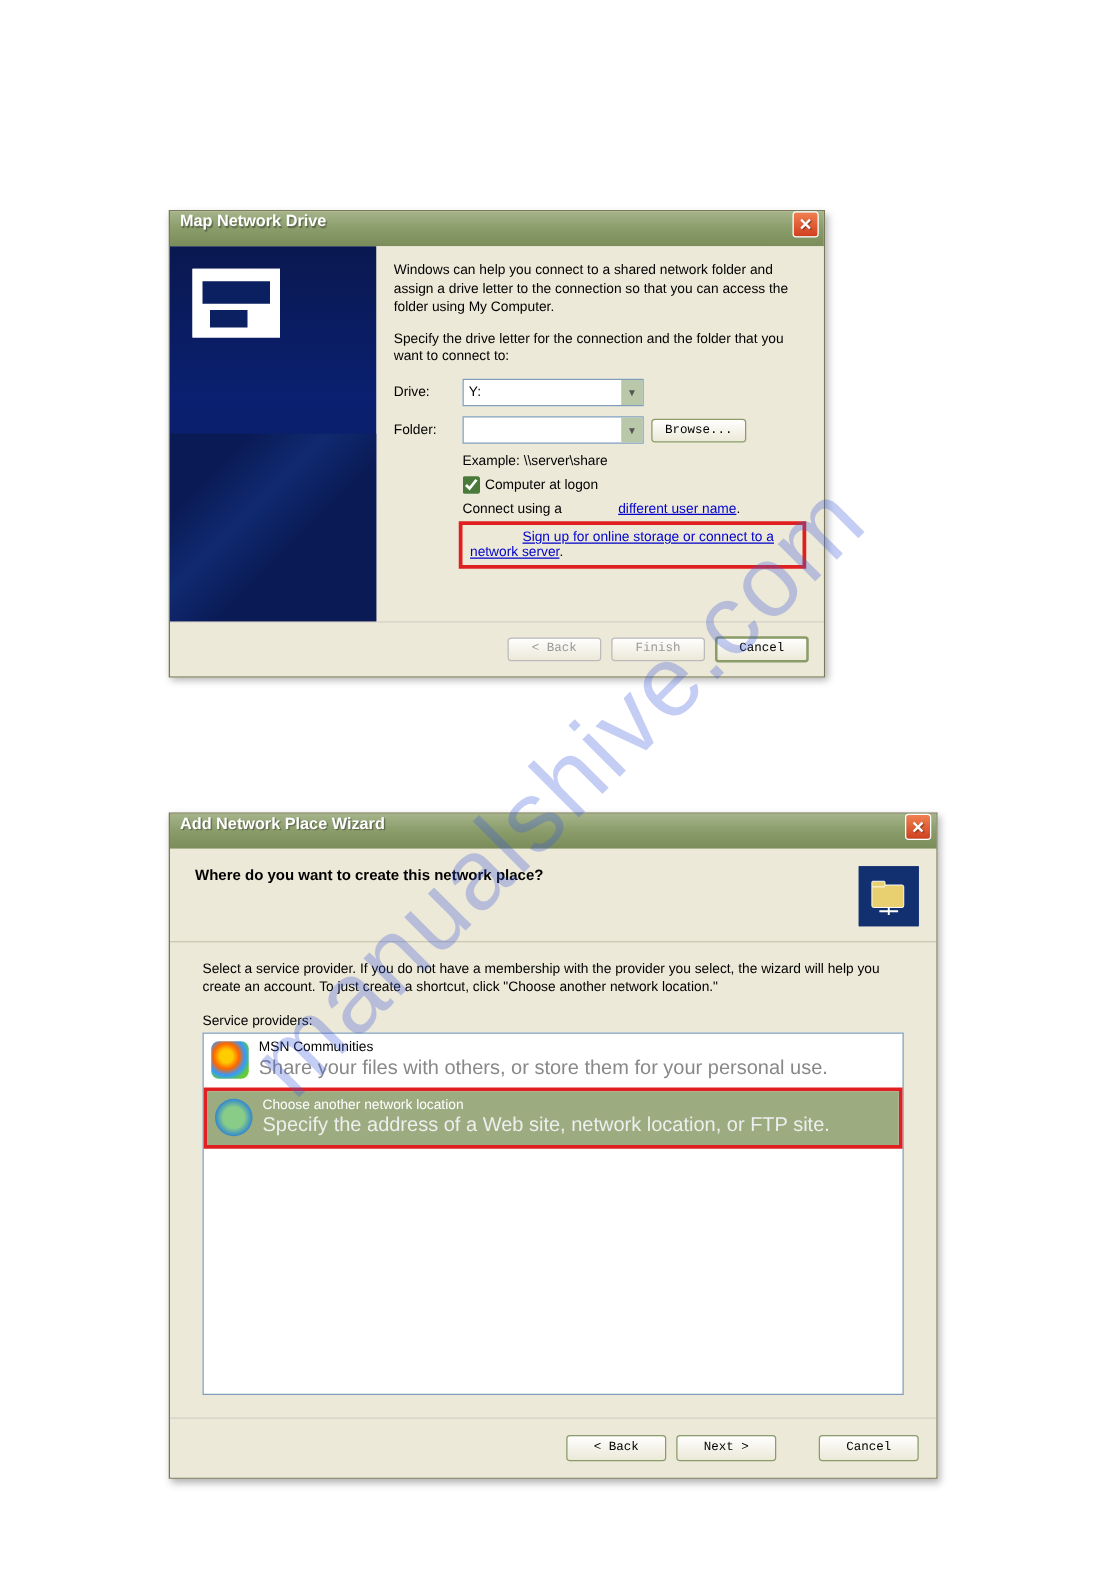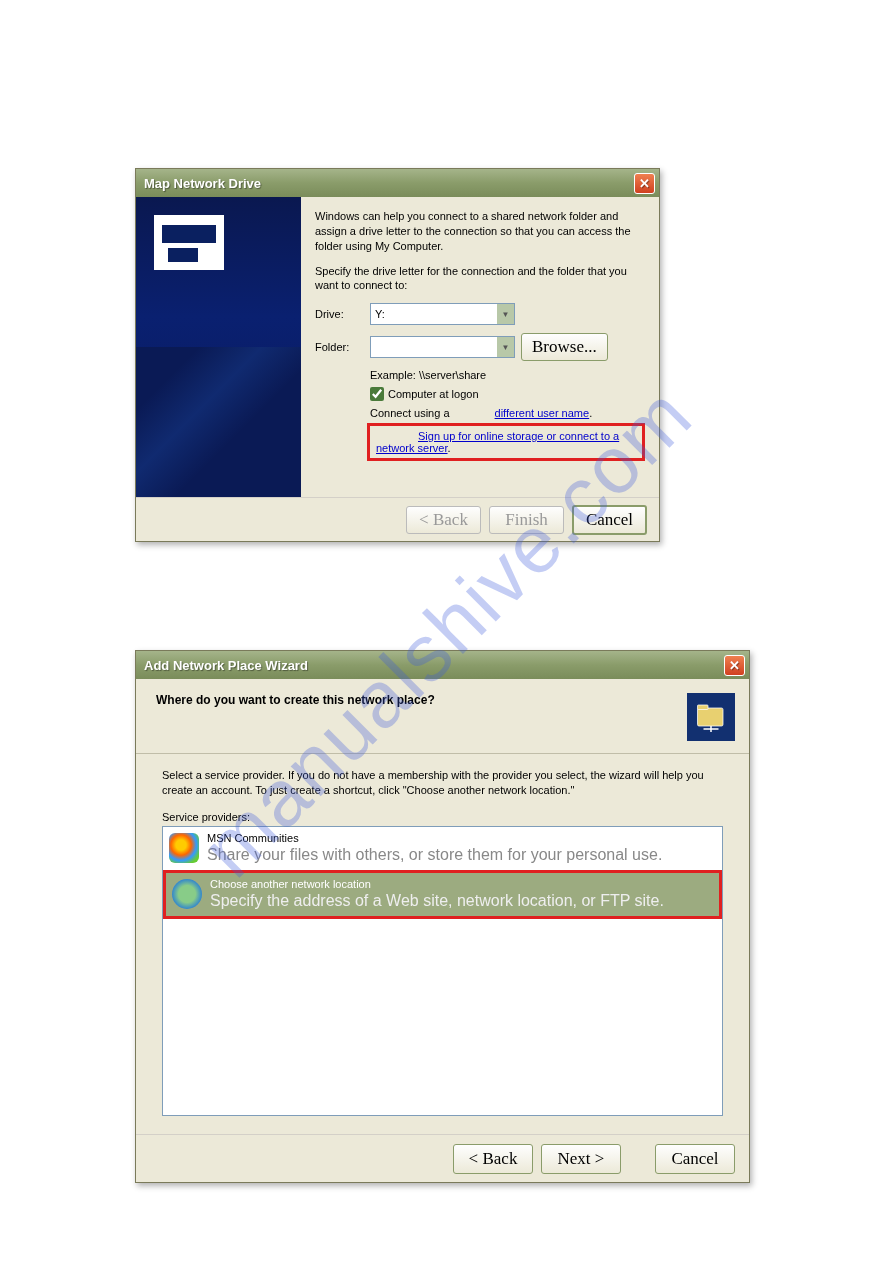--- a/index.html
+++ b/index.html
@@ -27,21 +27,20 @@
   .dialog {
     position: absolute;
     background: #ece9d8;
     border: 1px solid #7a7a5a;
     box-shadow: 2px 3px 6px rgba(0,0,0,0.3);
   }
   .titlebar {
     background: linear-gradient(to bottom, #a5b48a, #8a9c6a 50%, #7a8c5a);
     height: 28px;
     display: flex;
-    align-items: center;
     padding: 0 4px 0 8px;
     color: #fff;
     font-weight: bold;
     font-size: 13px;
     justify-content: space-between;
     text-shadow: 1px 1px 1px rgba(0,0,0,0.4);
   }
   .close-btn {
     width: 21px;
     height: 21px;
@@ -125,22 +124,22 @@
     display: flex;
     align-items: center;
     justify-content: center;
     font-size: 8px;
     color: #555;
   }
   .btn {
     border: 1px solid #8a9c6a;
     background: linear-gradient(to bottom, #fefefe, #ece9d8);
     padding: 3px 10px;
-    font-size: 17px;
-    font-family: Liberation Serif, serif;
+    font-size: 10px;
+    font-family: Liberation Mono, monospace;
     border-radius: 3px;
     cursor: pointer;
     min-width: 75px;
   }
   .btn:disabled {
     color: #999;
     border-color: #bbb;
   }
   .btn-browse { margin-left: 6px; }
   .indented { margin-left: 55px; }

